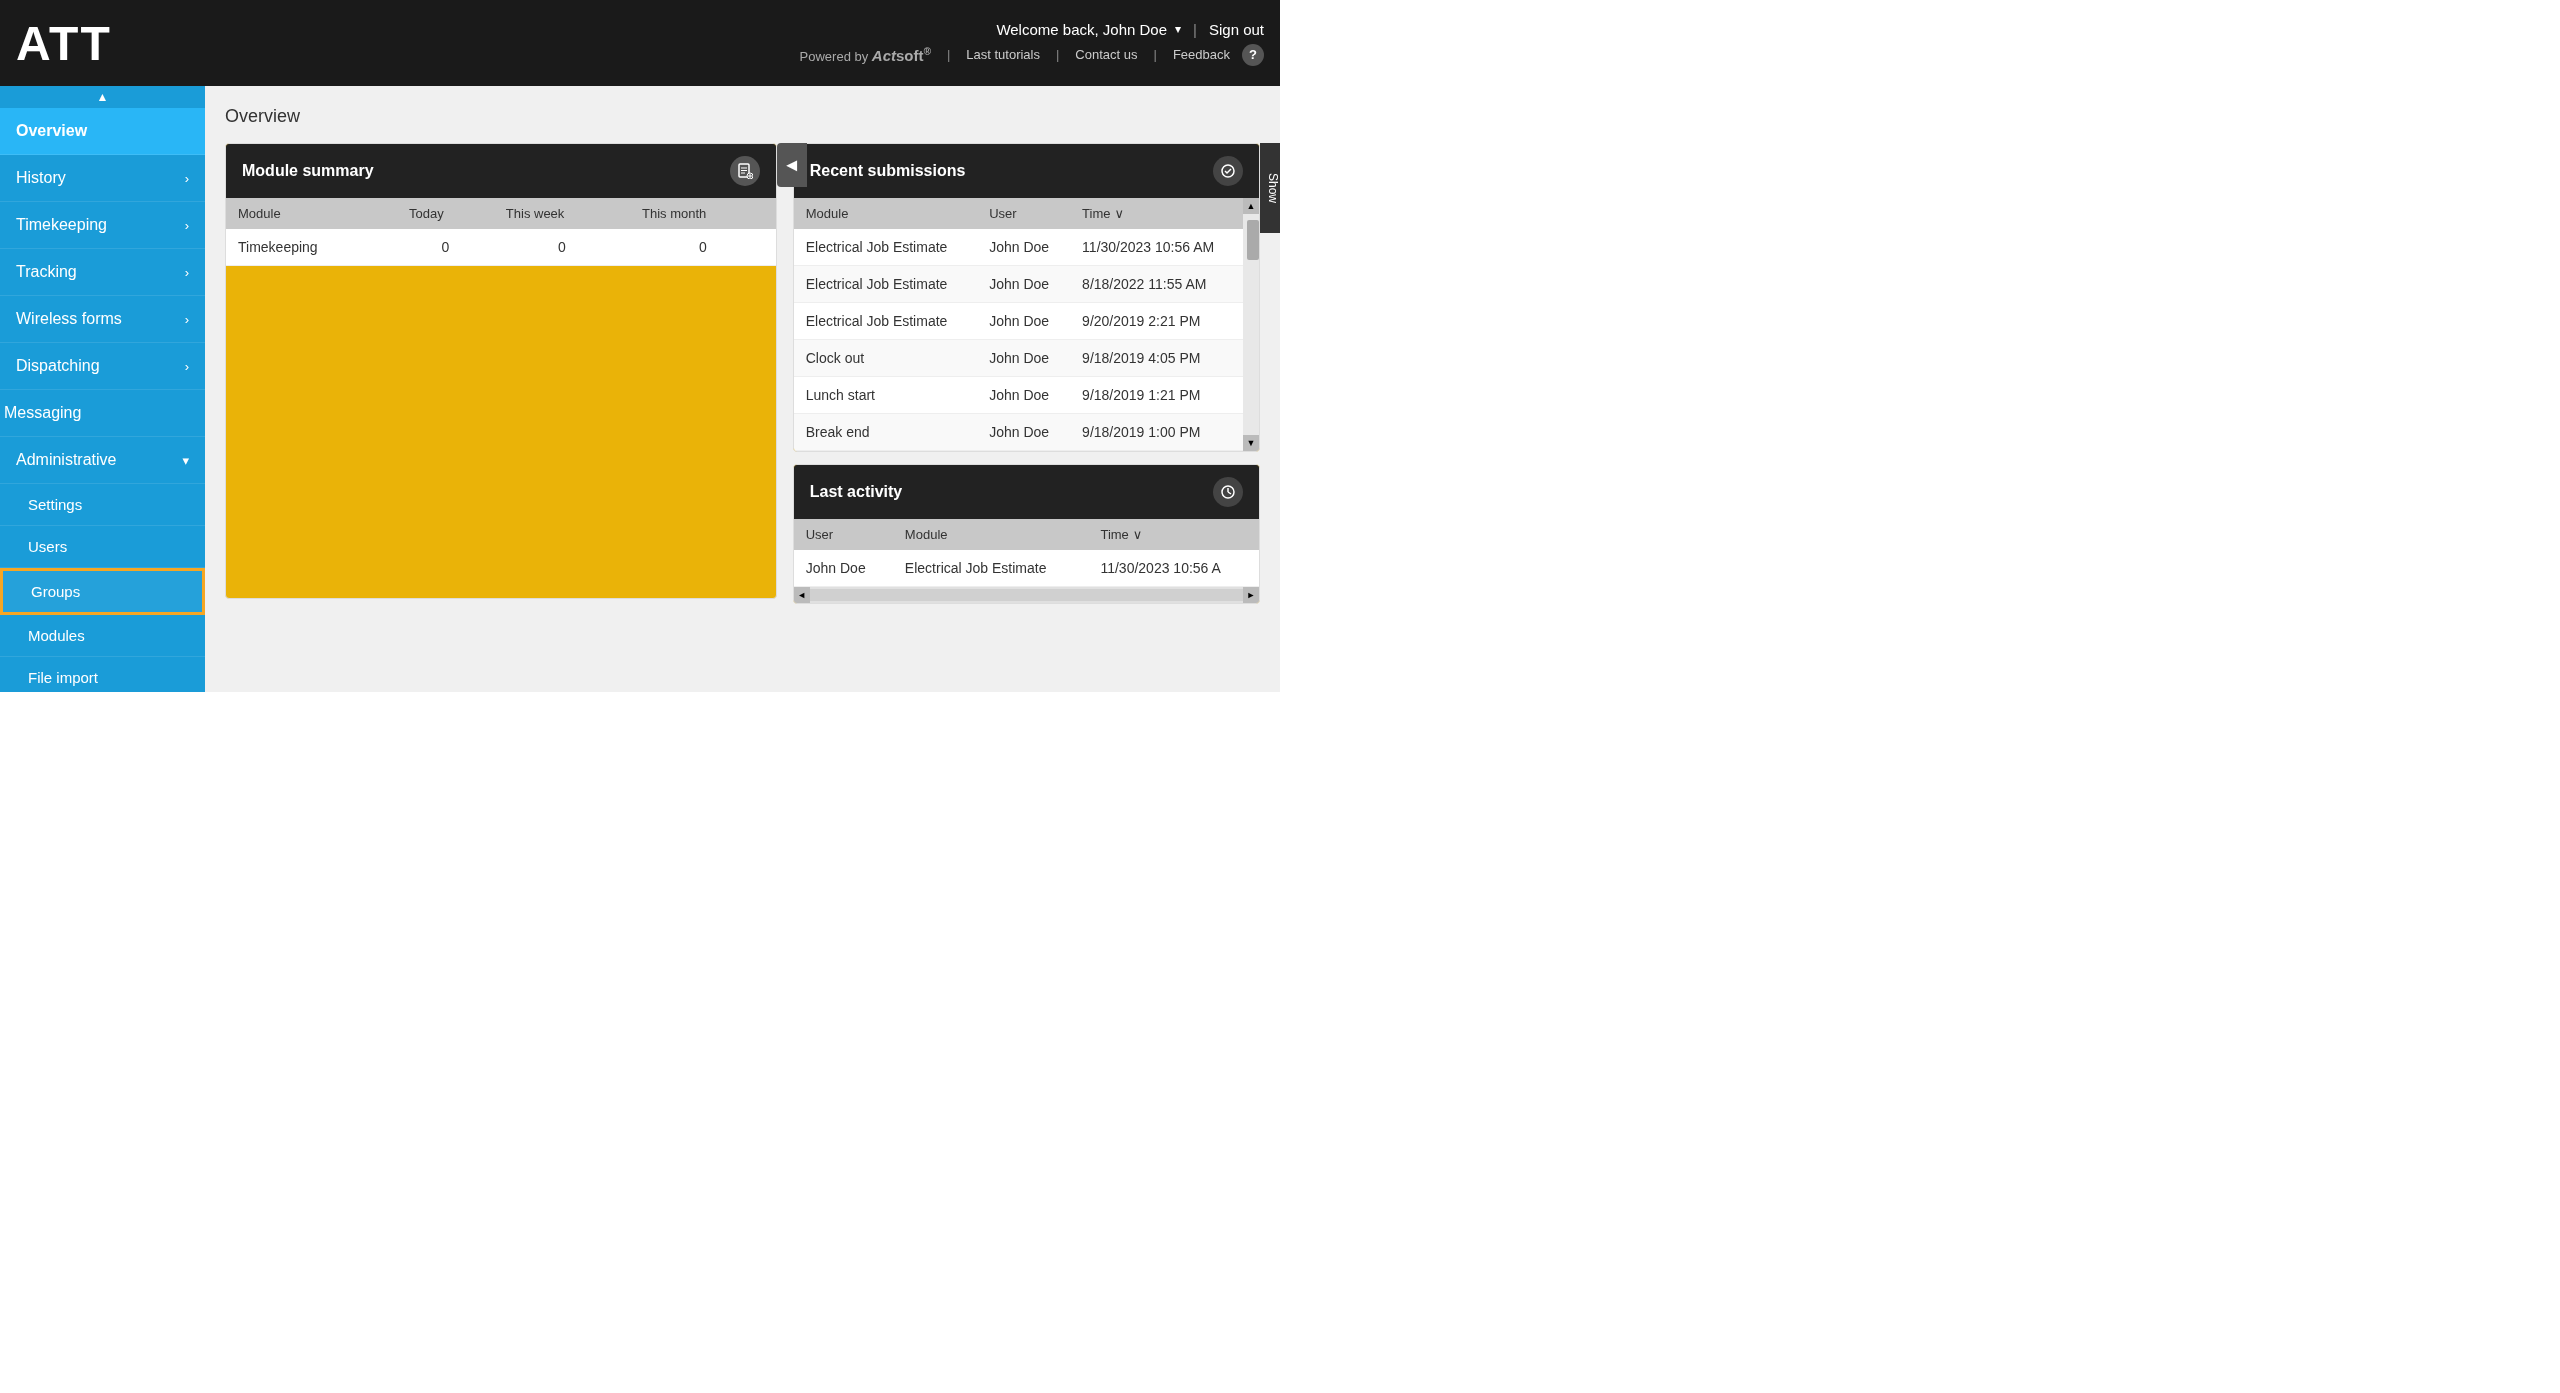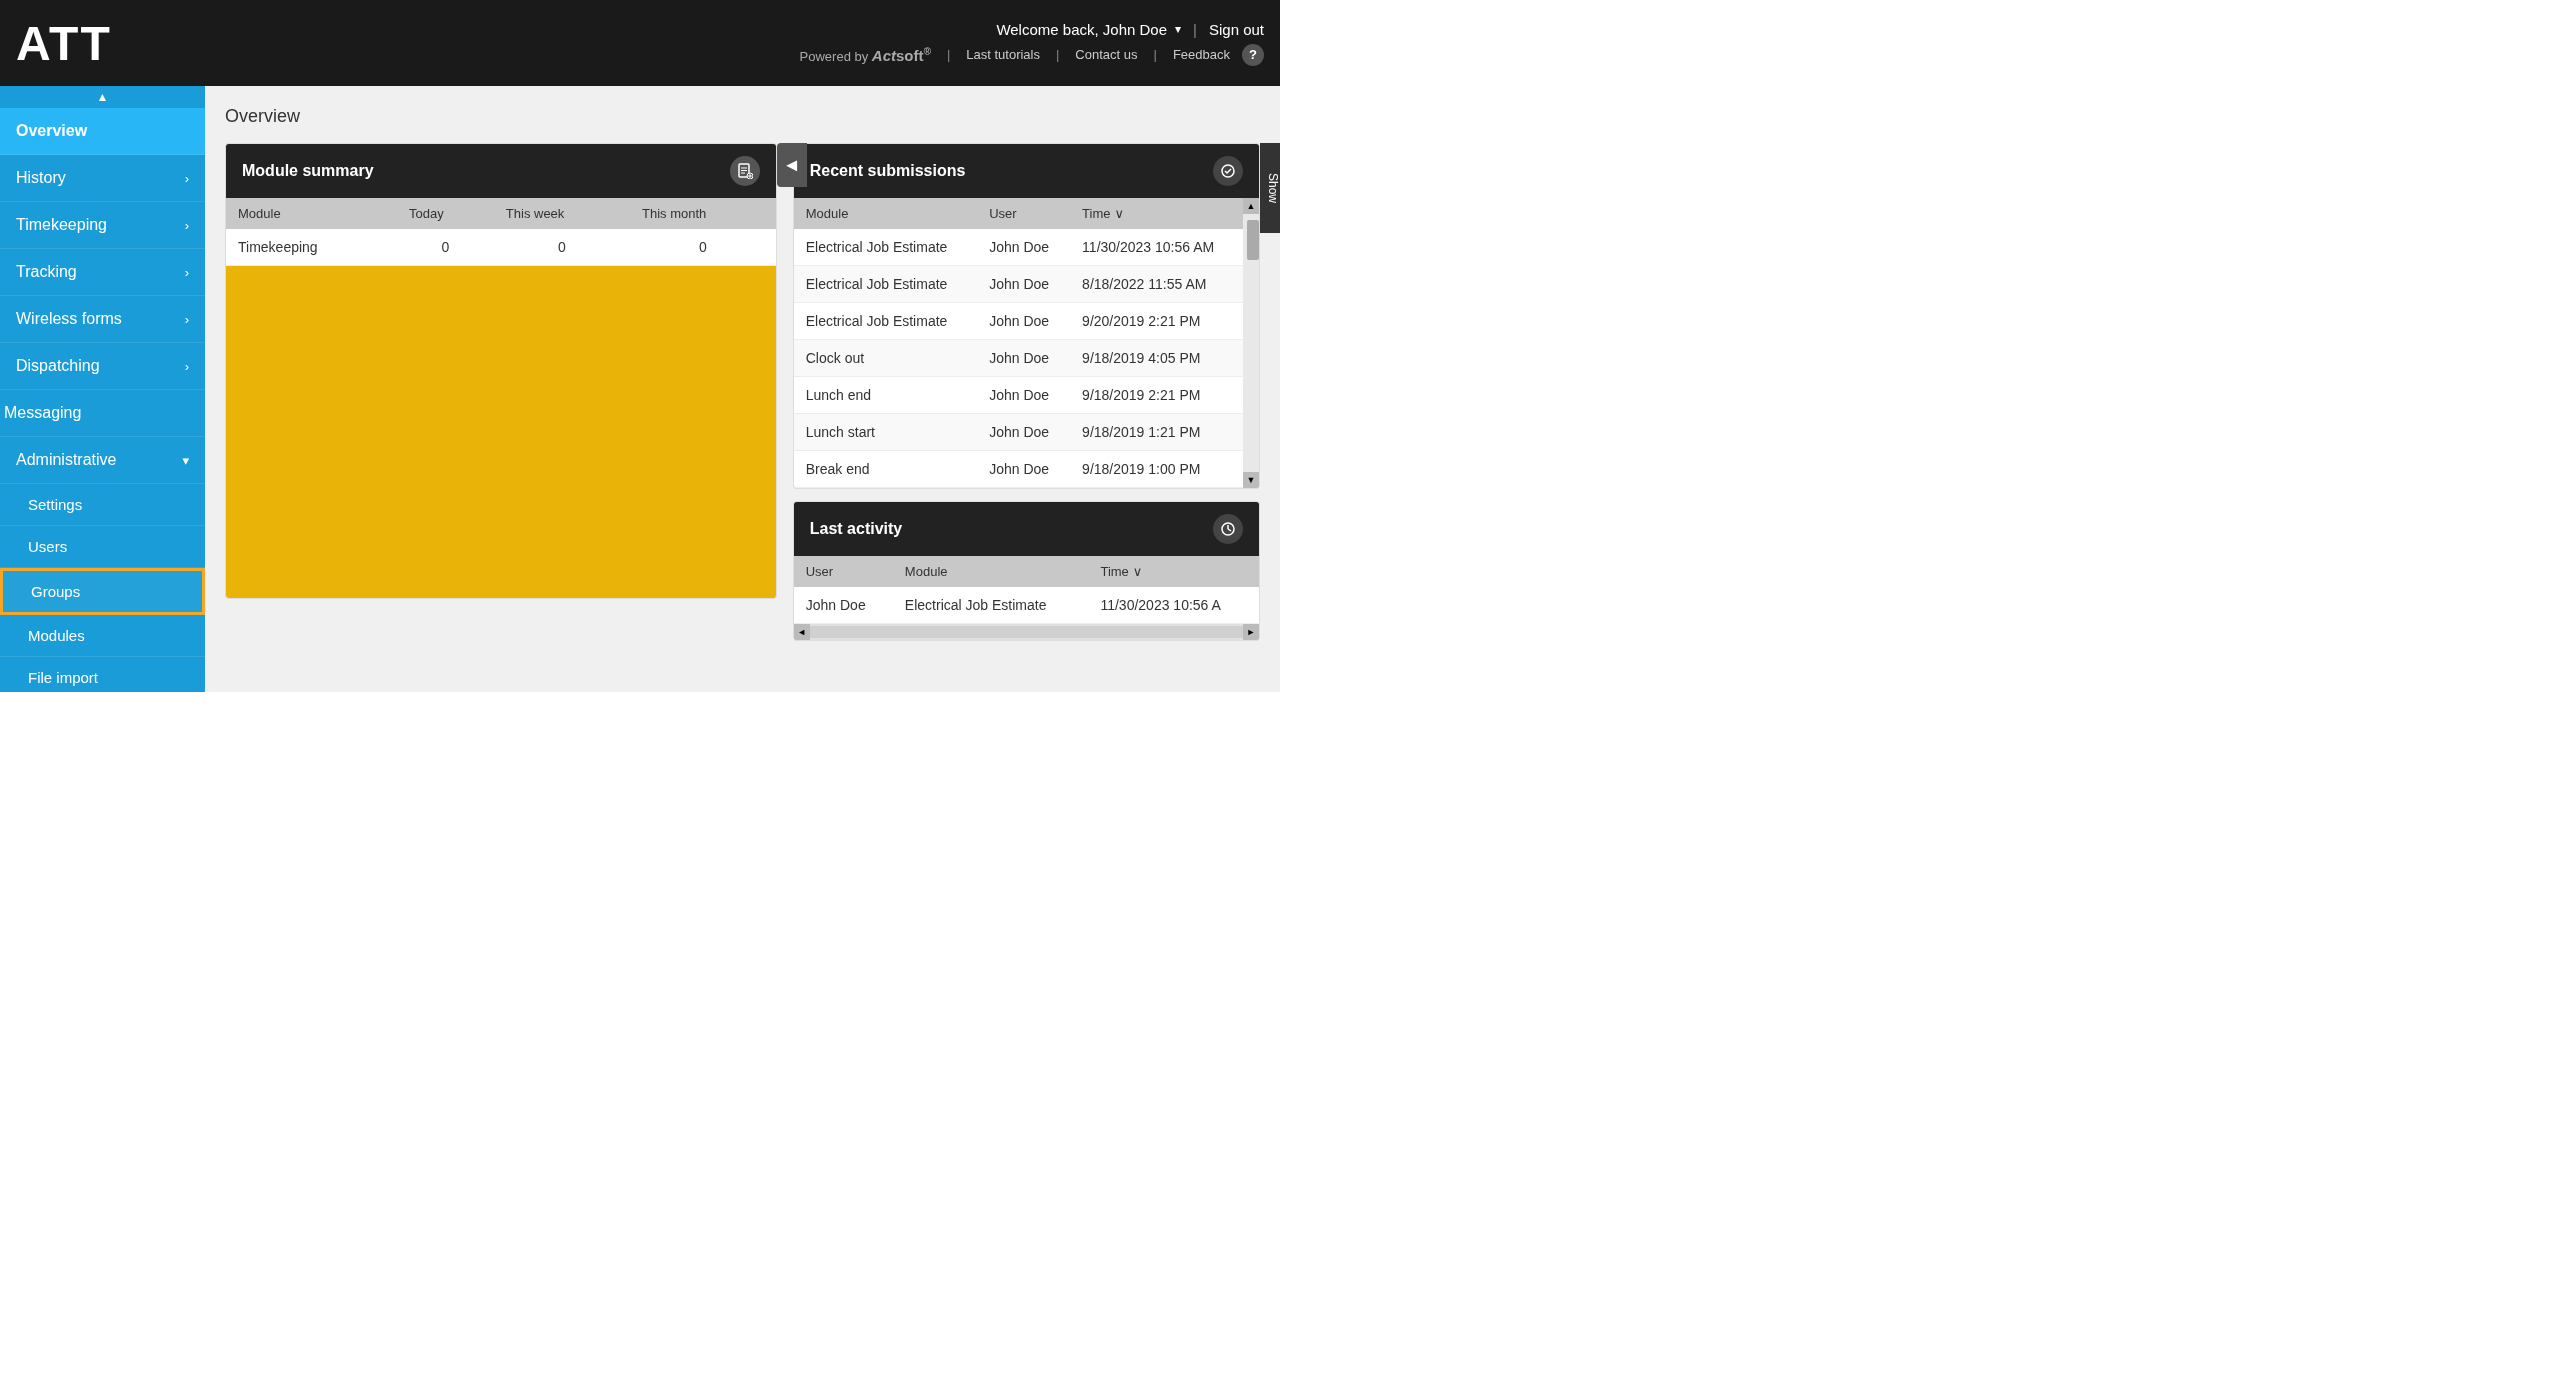--- a/index.html
+++ b/index.html
@@ -463,25 +463,20 @@
                     <td>Electrical Job Estimate</td>
                     <td>John Doe</td>
                     <td>9/20/2019 2:21 PM</td>
                   </tr>
                   <tr>
                     <td>Clock out</td>
                     <td>John Doe</td>
                     <td>9/18/2019 4:05 PM</td>
                   </tr>
                   <tr>
-                    <td>Lunch end</td>
-                    <td>John Doe</td>
-                    <td>9/18/2019 2:21 PM</td>
-                  </tr>
-                  <tr>
                     <td>Lunch start</td>
                     <td>John Doe</td>
                     <td>9/18/2019 1:21 PM</td>
                   </tr>
                   <tr>
                     <td>Break end</td>
                     <td>John Doe</td>
                     <td>9/18/2019 1:00 PM</td>
                   </tr>
                 </tbody>

